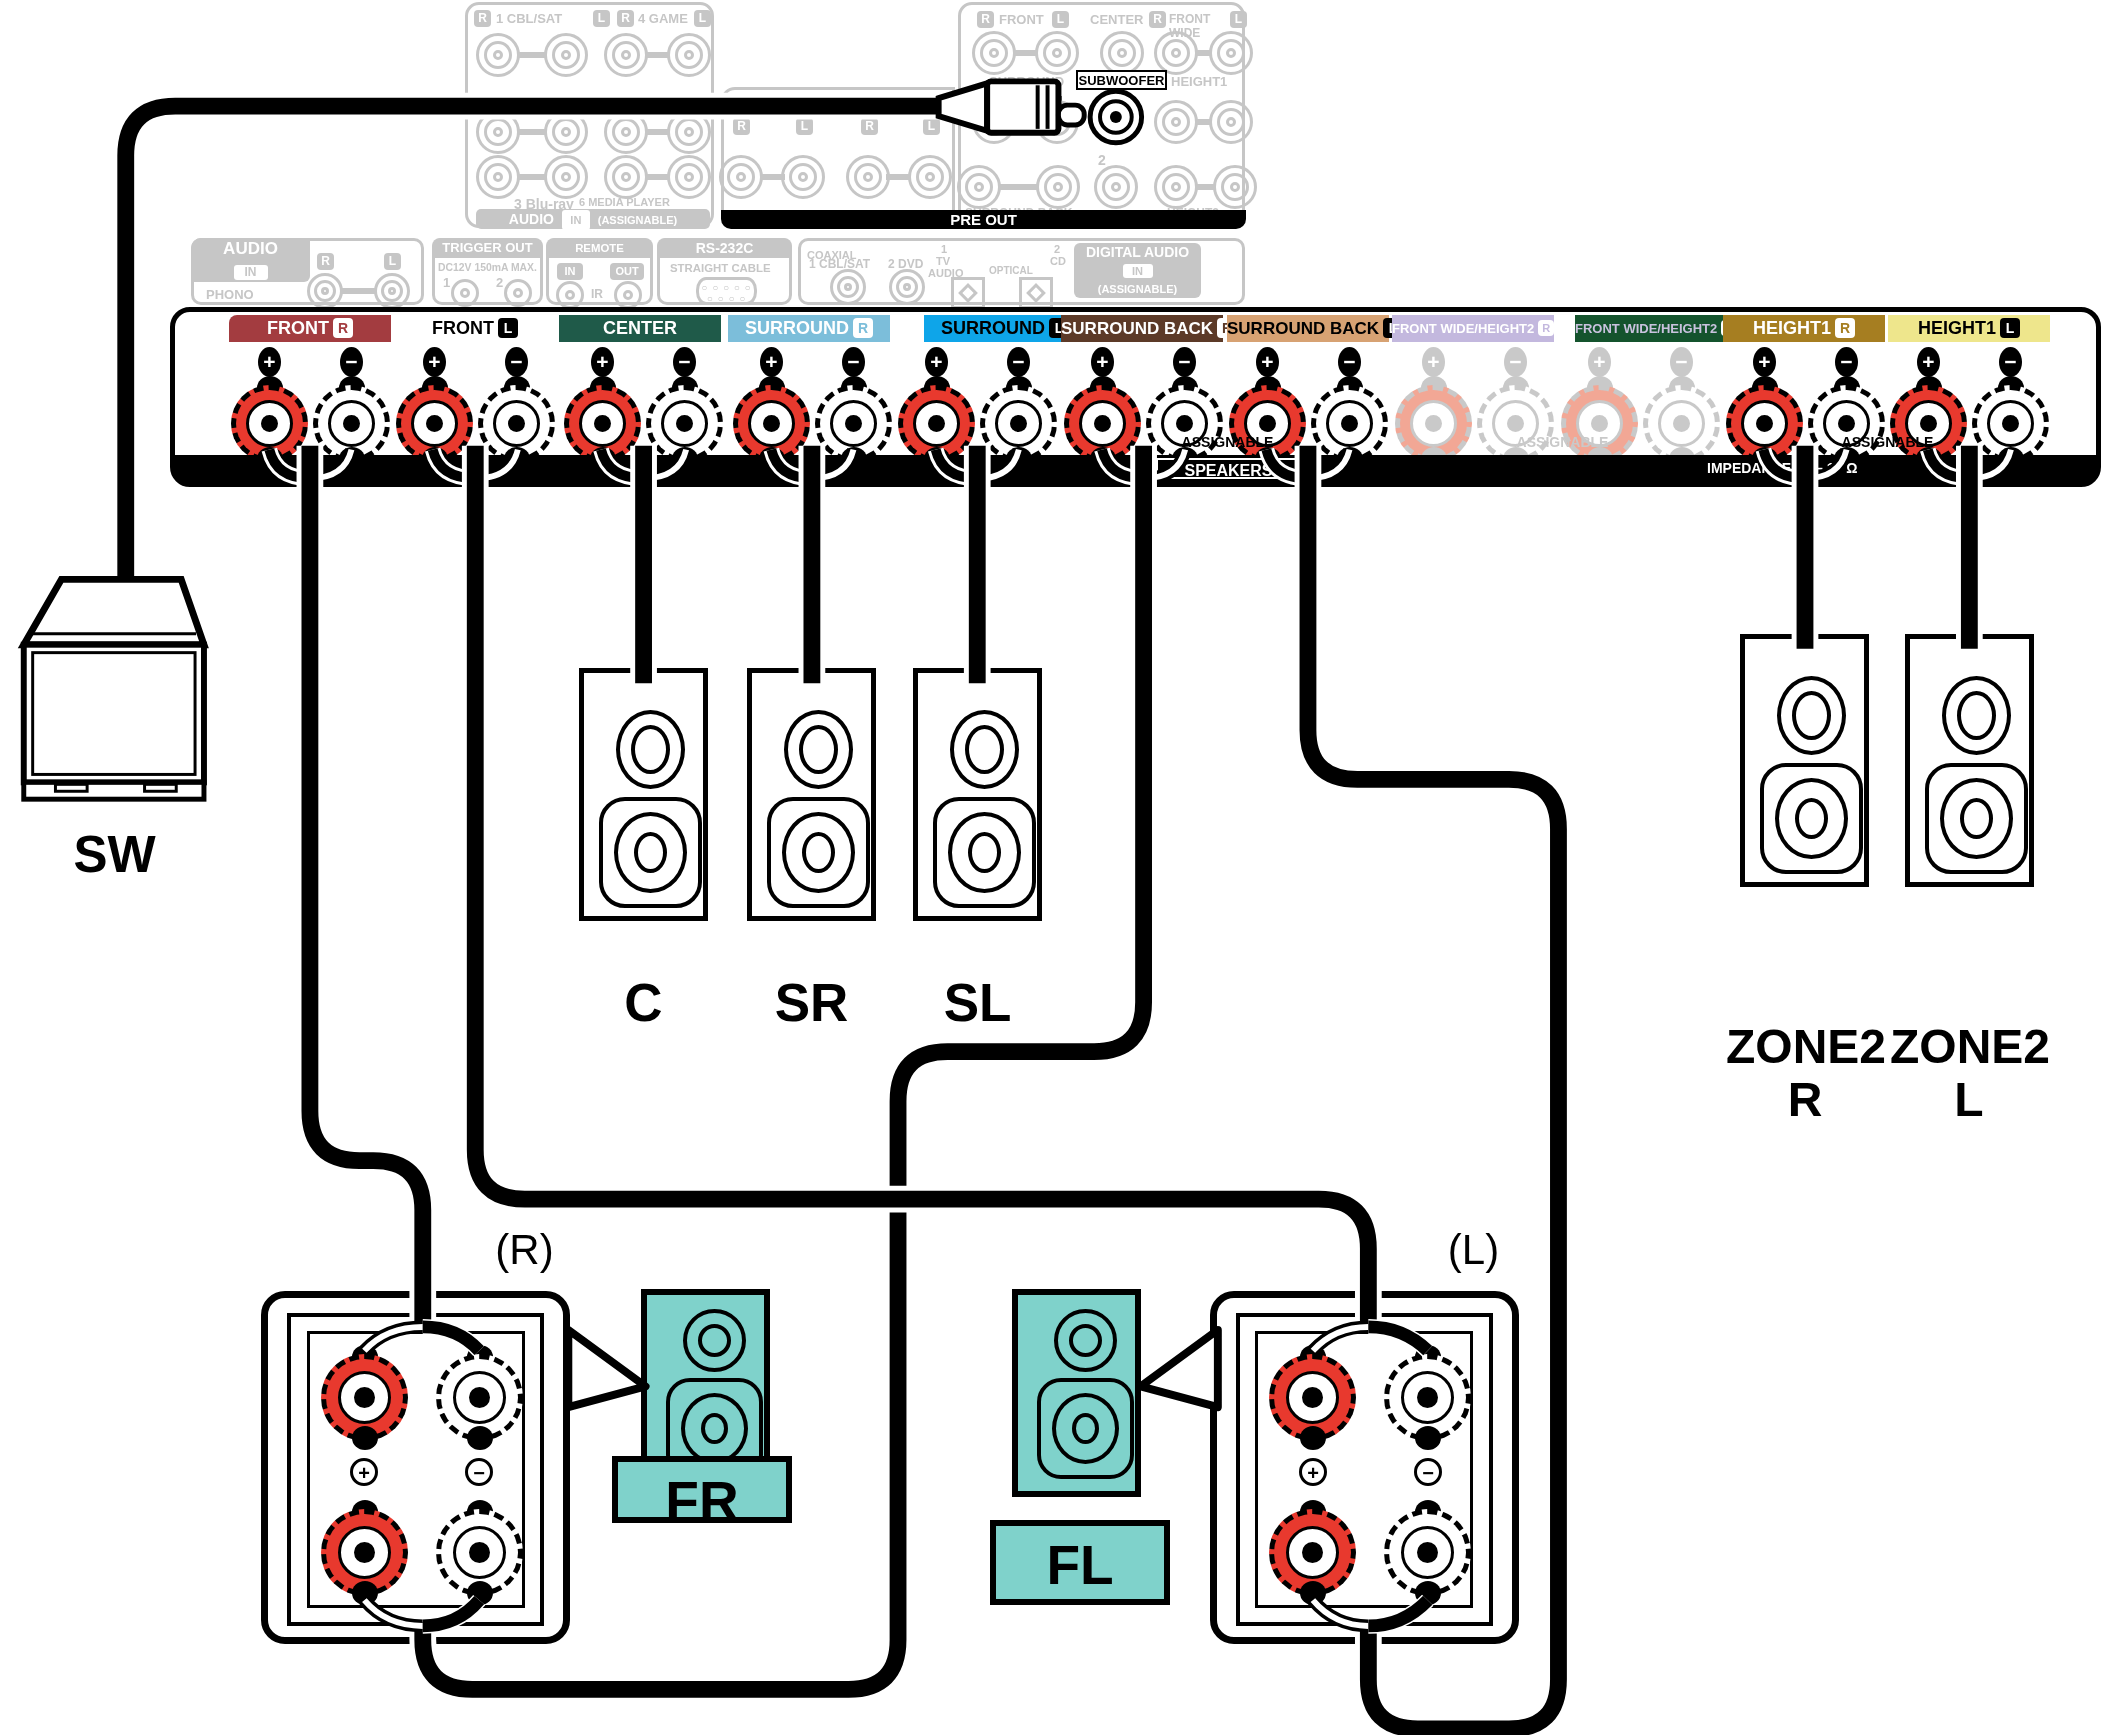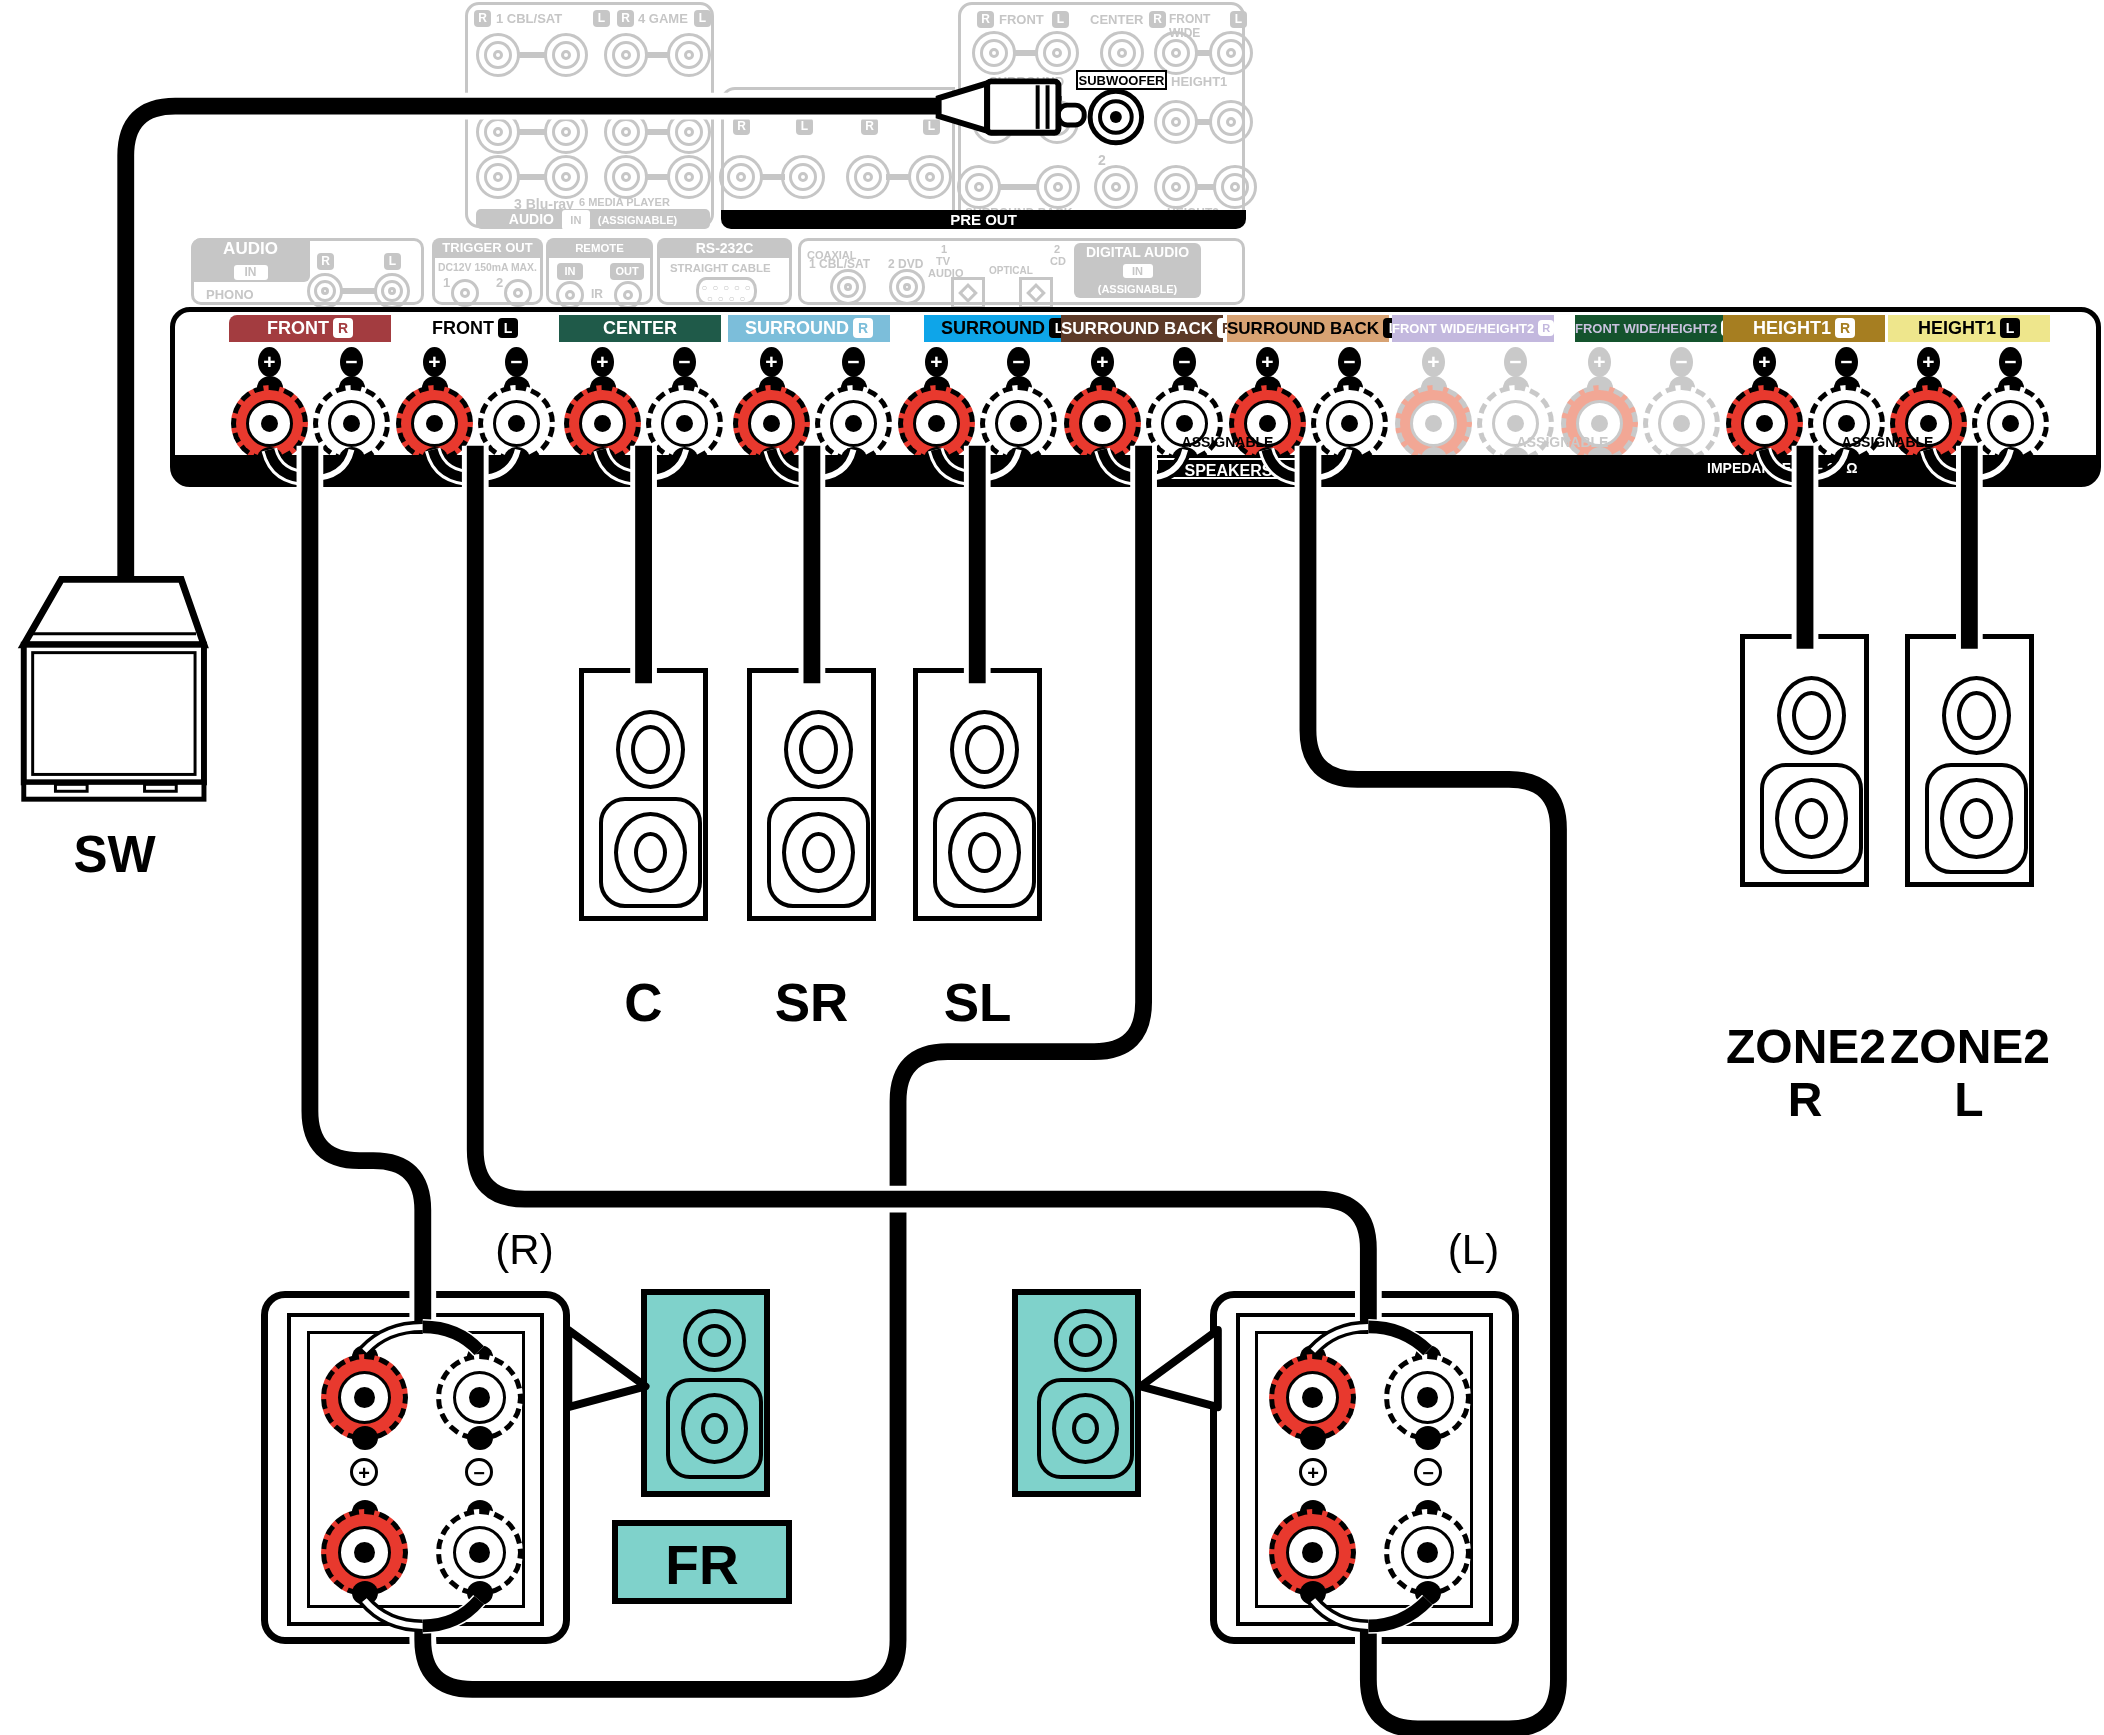--- a/index.html
+++ b/index.html
@@ -442,25 +442,26 @@
   <div class="a pw big" style="left:1384px;top:1509px">
       <div class="post w"></div>
     </div>
   <div class="a psign" style="left:1299px;top:1458px">+</div>
   <div class="a psign" style="left:1414px;top:1458px">−</div>
 
   <div class="a spk teal" style="left:641px;top:1289px;width:129px;height:208px">
     <div class="tw" style="left:36px;top:14px;width:55px;height:55px"></div>
     <div class="wf" style="left:19px;top:83px;width:89px;height:93px;border-radius:24px"></div>
   </div>
-  <div class="a tealbox" style="left:612px;top:1520px;width:180px;height:84px;line-height:79px">FR</div>
+  <div class="a tealbox" style="left:612px;top:1456px;width:180px;height:67px;line-height:79px">FR</div>
   <div class="a spk teal" style="left:1012px;top:1289px;width:129px;height:208px">
     <div class="tw" style="left:36px;top:14px;width:55px;height:55px"></div>
     <div class="wf" style="left:19px;top:83px;width:89px;height:93px;border-radius:24px"></div>
   </div>
+  <div class="a tealbox" style="left:990px;top:1520px;width:180px;height:85px;line-height:79px">FL</div>
 
   <svg class="overlay" width="2105" height="1736" viewBox="0 0 2126 1753">
 
     <g>
       <path class="ah" d="M272,454 Q279,483 313,483"></path>
         <path class="ws" d="M272,454 Q279,483 313,483"></path>
       <path class="wh" d="M355,454 Q348,483 313,483"></path>
         <path class="wc" d="M355,454 Q348,483 313,483"></path>
       <path class="ah" d="M437,454 Q444,483 480,483"></path>
         <path class="ws" d="M437,454 Q444,483 480,483"></path>

